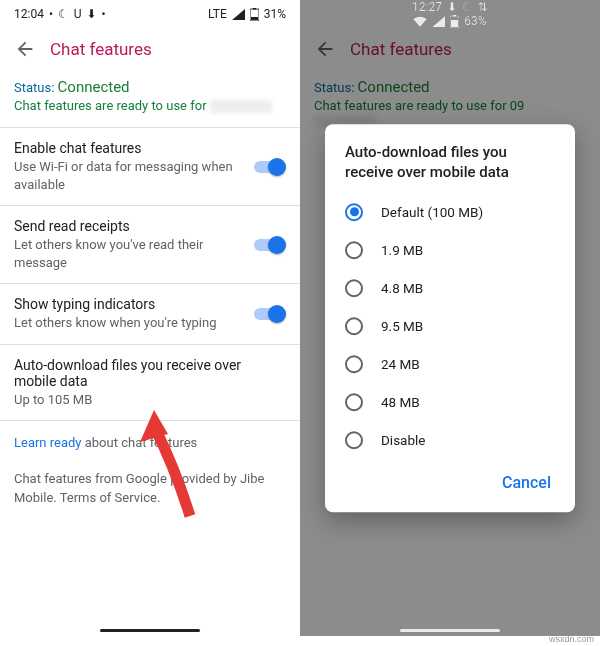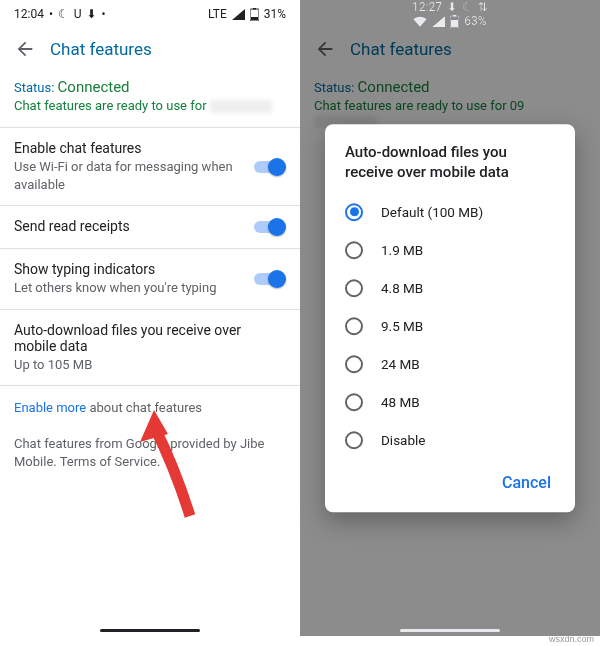--- a/index.html
+++ b/index.html
@@ -19,21 +19,21 @@
   .statusbar {
     display: flex; justify-content: space-between; align-items: center;
     height: 28px; padding: 0 14px; font-size: 12px; color: #202124;
   }
   .statusbar .sb-left, .statusbar .sb-right { display: flex; align-items: center; gap: 5px; }
   .statusbar svg { display: block; }
 
   
   .header { display: flex; align-items: center; padding: 10px 14px 14px 14px; }
   .back-icon { width: 22px; height: 22px; margin-right: 14px; }
-  .header-title { font-size: 17px; color: #0369a1; }
+  .header-title { font-size: 17px; color: #be185d; }
 
   
   .content { padding: 0 14px; font-size: 13px; color: #5f6368; }
   .status-row { padding: 4px 0 2px 0; }
   .status-row .lbl { color: #0369a1; font-size: 13px; }
   .status-row .val { color: #188038; font-size: 15px; }
   .status-desc { font-size: 13px; color: #15803d; margin-bottom: 14px; }
   .blurred { display:inline-block; width: 62px; height: 13px; background: #eee; filter: blur(2px); vertical-align: middle; }
 
   .divider { height: 1px; background: #e0e0e0; margin: 0 -14px; }
@@ -134,20 +134,21 @@
             <div class="track"></div>
             <div class="thumb"></div>
           </div>
       </div>
 
       <div class="divider"></div>
 
       <div class="setting-row">
         <div class="setting-text">
           <div class="setting-title">Send read receipts</div>
+          <div class="setting-sub">Let others know you've read their message</div>
         </div>
         <div class="switch">
             <div class="track"></div>
             <div class="thumb"></div>
           </div>
       </div>
 
       <div class="divider"></div>
 
       <div class="setting-row">
@@ -164,21 +165,21 @@
       <div class="divider"></div>
 
       <div class="setting-row" style="display:block; padding:12px 0;">
         <div class="setting-title">Auto-download files you receive over mobile data</div>
         <div class="setting-sub">Up to 105 MB</div>
       </div>
 
       <div class="divider"></div>
 
       <div class="learnmore">
-        <span class="link">Enable more</span><span> about chat features</span>
+        <span class="link">Learn ready</span><span> about chat features</span>
       </div>
 
       <div class="footer">Chat features from Google provided by Jibe Mobile. Terms of Service.</div>
     </div>
 
     <svg class="arrow" width="70" height="110">
       <path d="M50 108 Q 35 60 14 18" stroke="#e53935" stroke-width="11" fill="none"></path>
       <path d="M14 18 L2 40 L14 18 L32 30 Z" fill="#e53935"></path>
       <polygon points="14,2 0,34 28,26" fill="#e53935"></polygon>
     </svg>

